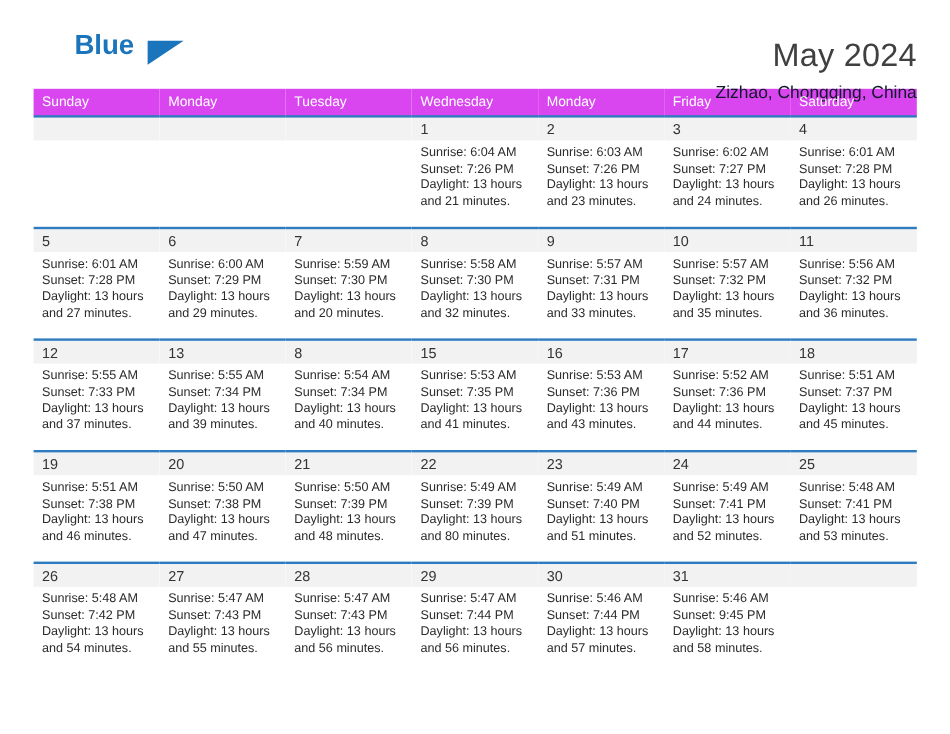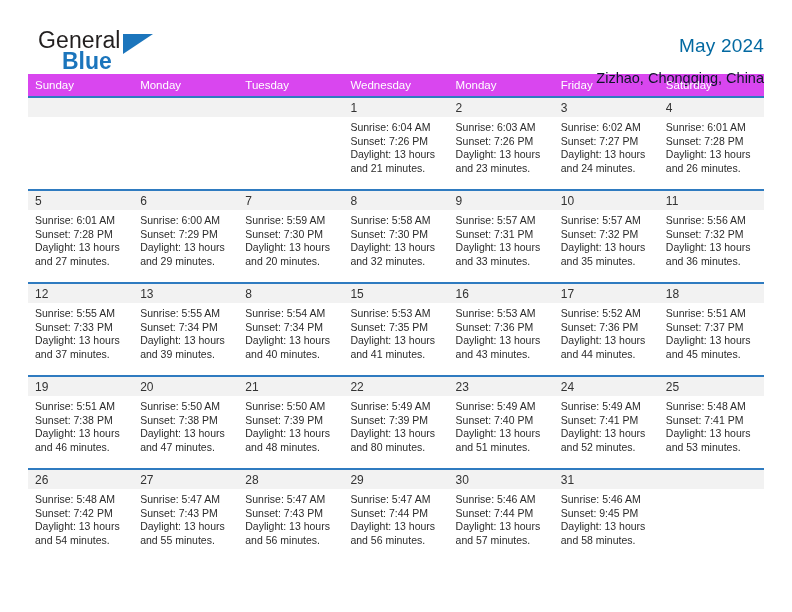--- a/index.html
+++ b/index.html
@@ -61,22 +61,22 @@
     width: 0;
     height: 0;
     border-left: 30px solid #1b75bc;
     border-bottom: 20px solid transparent;
   }
   .titles {
     text-align: right;
     padding-top: 2px;
   }
   .cal-title {
-    font-size: 19px;
-    color: #0369a1;
+    font-size: 27px;
+    color: #404040;
     line-height: 32px;
     font-weight: 400;
     letter-spacing: .2px;
   }
   .cal-sub {
     font-size: 14.5px;
     color: #0f172a;
     line-height: 22px;
     margin-top: 5px;
     font-weight: 400;
@@ -130,21 +130,20 @@
 </style>
 </head>
 <body>
 
 <div class="page">
 
   <div class="masthead">
 
     <div class="brand">
       <div class="brand-flag"></div>
-      <span class="brand-general">General</span>
       <span class="brand-blue">Blue</span>
     </div>
 
     <div class="titles">
       <div class="cal-title">May 2024</div>
       <div class="cal-sub">Zizhao, Chongqing, China</div>
     </div>
 
   </div>
 

